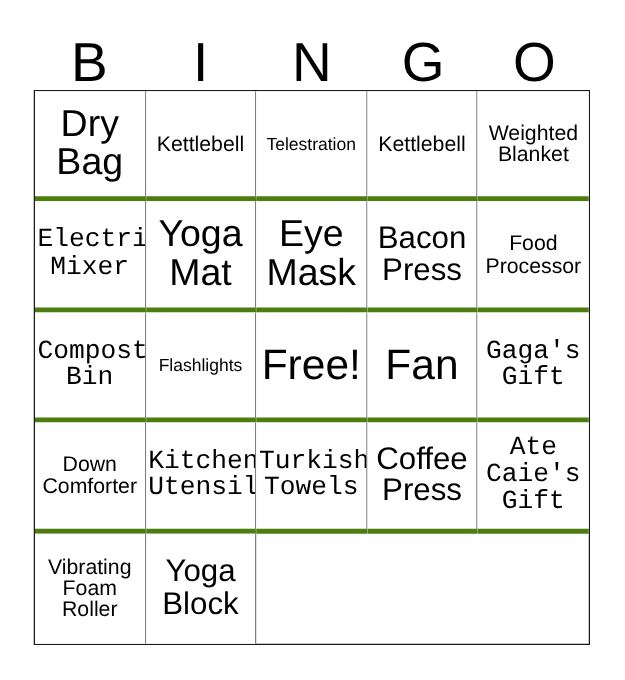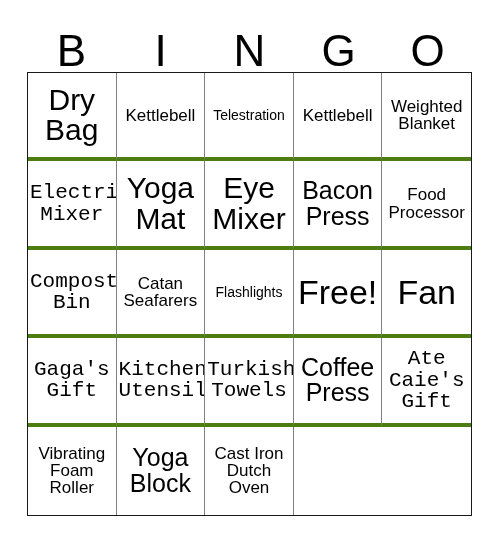--- a/index.html
+++ b/index.html
@@ -137,50 +137,50 @@
       <div class="cell sz-md">
         <span class="cell-text">Electric
 Mixer</span>
       </div>
       <div class="cell sz-xl">
         <span class="cell-text">Yoga
 Mat</span>
       </div>
       <div class="cell sz-xl">
         <span class="cell-text">Eye
-Mixer</span>
+Mask</span>
       </div>
       <div class="cell sz-lg">
         <span class="cell-text">Bacon
 Press</span>
       </div>
       <div class="cell sz-sm">
         <span class="cell-text">Food
 Processor</span>
       </div>
       <div class="cell sz-md">
         <span class="cell-text">Compost
 Bin</span>
       </div>
-      <div class="cell sz-sm">
-        <span class="cell-text">Catan
-Seafarers</span>
-      </div>
       <div class="cell sz-xs">
         <span class="cell-text">Flashlights</span>
       </div>
       <div class="cell sz-xxl">
         <span class="cell-text">Free!</span>
       </div>
       <div class="cell sz-xxl">
         <span class="cell-text">Fan</span>
       </div>
       <div class="cell sz-md">
         <span class="cell-text">Gaga's
 Gift</span>
+      </div>
+      <div class="cell sz-sm">
+        <span class="cell-text">Down
+Comforter</span>
       </div>
       <div class="cell sz-md">
         <span class="cell-text">Kitchen
 Utensils</span>
       </div>
       <div class="cell sz-md">
         <span class="cell-text">Turkish
 Towels</span>
       </div>
       <div class="cell sz-lg">
@@ -194,20 +194,15 @@
       </div>
       <div class="cell sz-sm">
         <span class="cell-text">Vibrating
 Foam
 Roller</span>
       </div>
       <div class="cell sz-lg">
         <span class="cell-text">Yoga
 Block</span>
       </div>
-      <div class="cell sz-sm">
-        <span class="cell-text">Cast Iron
-Dutch
-Oven</span>
-      </div>
     </div>
 
 </div>
 
 </body></html>

